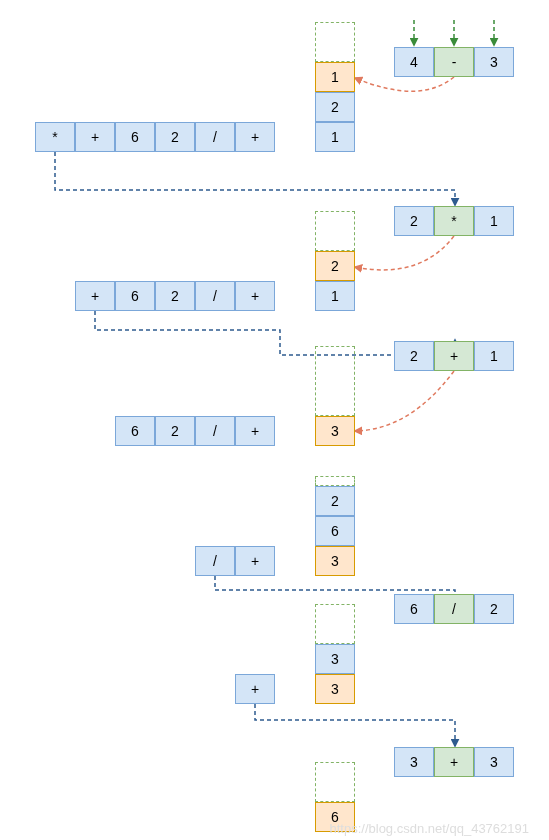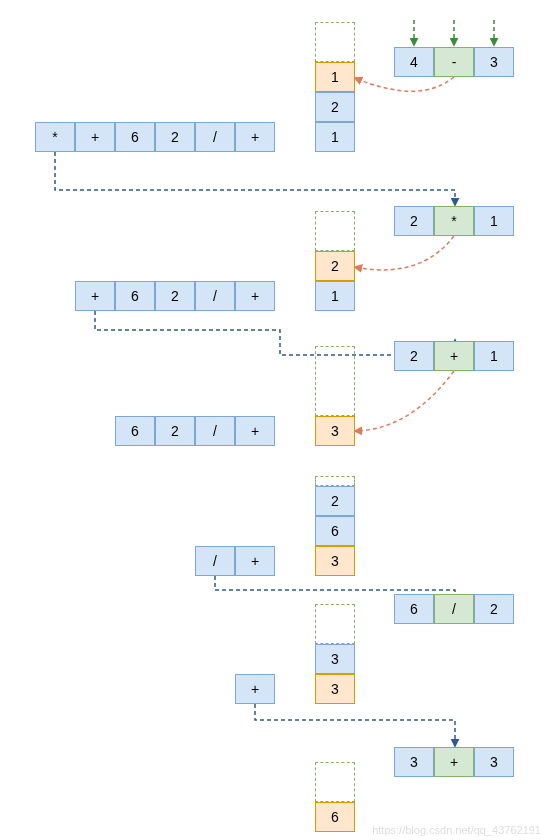--- a/index.html
+++ b/index.html
@@ -5,21 +5,21 @@
 *{margin:0;padding:0;box-sizing:border-box}
 body{width:549px;height:840px;background:#fff;font-family:Arial,sans-serif;font-size:14px;position:relative;overflow:hidden}
 .cell{width:40px;height:30px;border:1px solid #7ba7d9;display:flex;align-items:center;justify-content:center;position:absolute}
 .blue{background:#d4e5f7}
 .green{background:#d5e8d4;border-color:#82b366}
 .orange{background:#ffe6cc;border-color:#d79b00}
 .dashgreen{border:1px dashed #82b366;background:transparent}
 .row{position:absolute;display:flex}
 .row .cell{position:static}
 svg{position:absolute;top:0;left:0;width:549px;height:840px;pointer-events:none}
-.wm{position:absolute;bottom:4px;right:8px;font-size:11px;color:#ddd}
+.wm{position:absolute;bottom:4px;right:20px;font-size:13px;color:#ddd}
 </style>
 </head>
 <body>
 
 <svg>
 <defs>
 <marker id="ar" viewBox="0 0 10 10" refX="8" refY="5" markerWidth="6" markerHeight="6" orient="auto">
         <path d="M0 0L10 5L0 10z" fill="#e07a5f"></path>
       </marker>
 <marker id="ab" viewBox="0 0 10 10" refX="8" refY="5" markerWidth="6" markerHeight="6" orient="auto">

